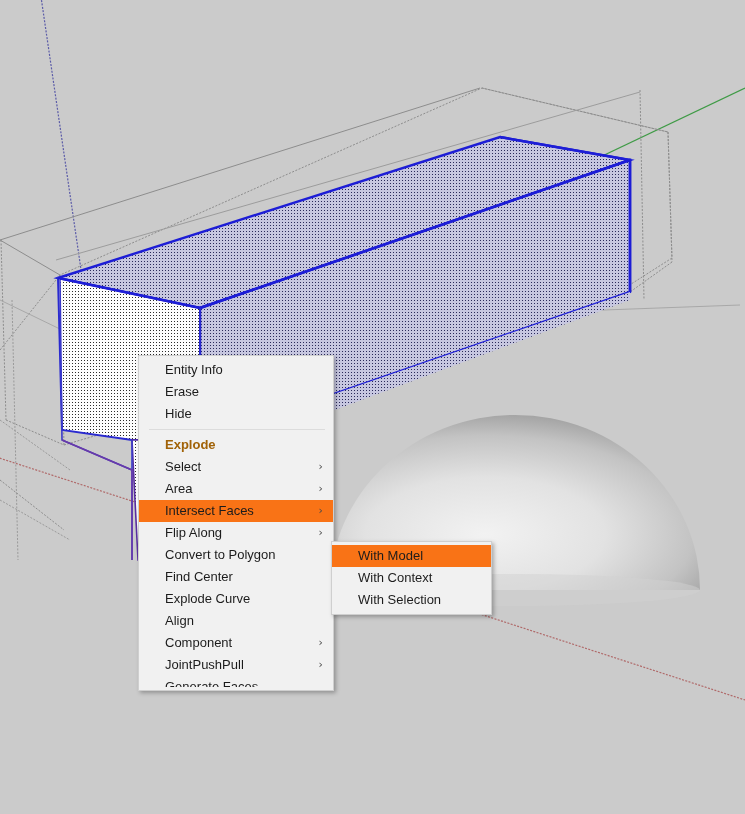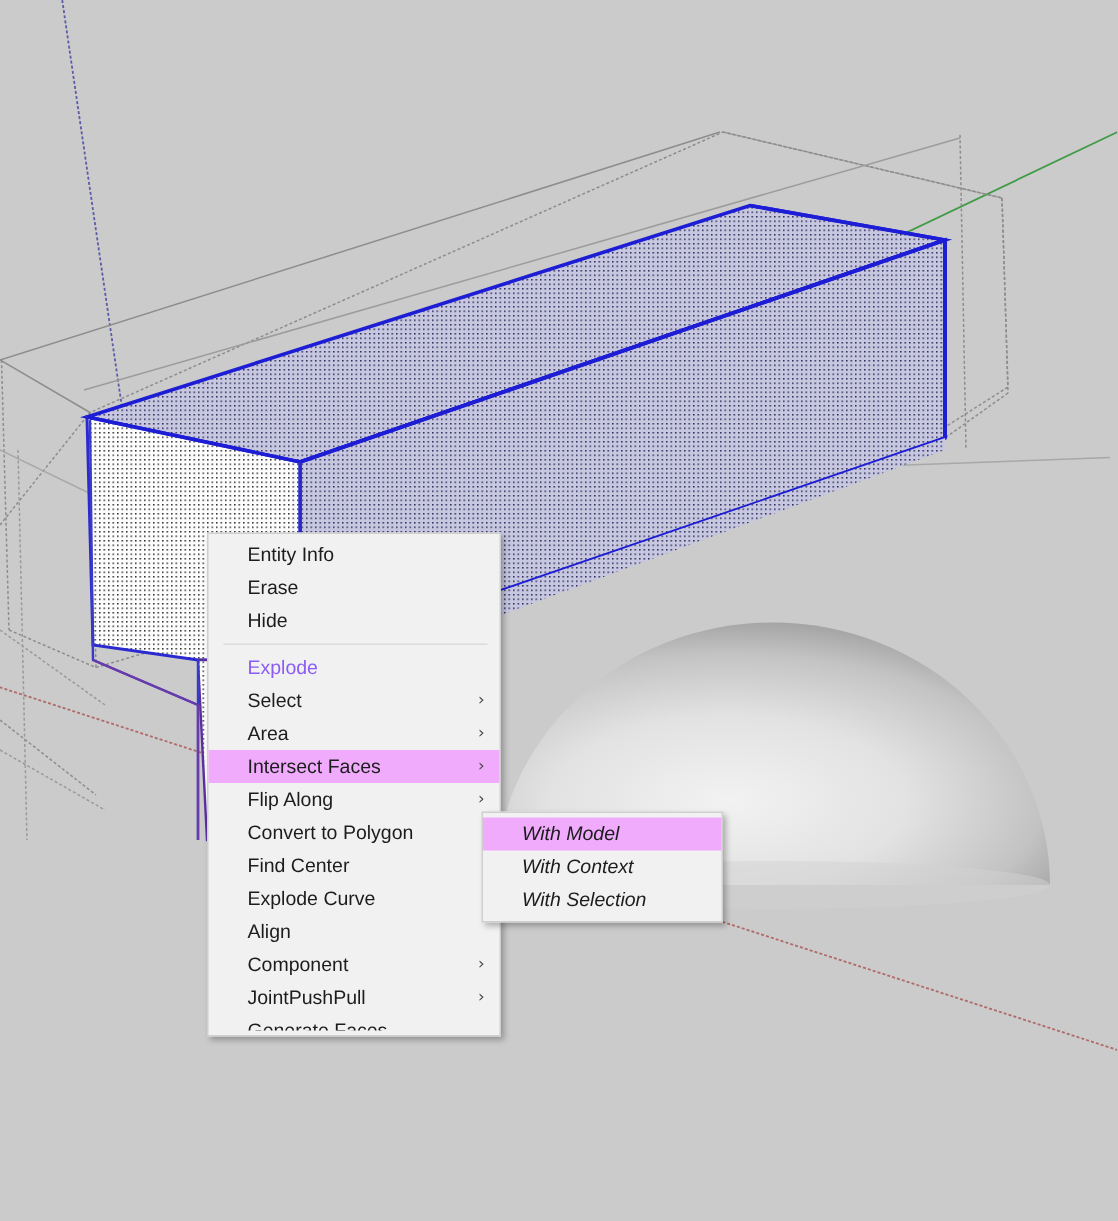--- a/index.html
+++ b/index.html
@@ -24,33 +24,33 @@
     background:#f1f1f1;
     border:1px solid #cfcfcf;
     box-shadow:2px 2px 4px rgba(0,0,0,.28);
     padding:3px 0;
     font-size:13px;
     color:#1c1c1c;
     z-index:50;
     box-sizing:border-box;
   }
   #context-menu{ left:138px; top:355px; width:196px; }
-  #submenu{ left:321px; top:541px; width:161px; z-index:60;font-style:italic;}
+  #submenu{ left:331px; top:541px; width:161px; z-index:60;}
 
   .mi{
     position:relative;
     height:22px;
     line-height:22px;
     padding:0 10px 0 26px;
     white-space:nowrap;
     cursor:default;
     display:block;
   }
-  .mi.disabled{ color:#8b5cf6; }
-  .mi.selected{ background:#f0abfc; }
+  .mi.disabled{ color:#a16207;font-weight:bold; }
+  .mi.selected{ background:#f97316; }
   .mi .arrow{
     position:absolute;right:10px;top:0;
     font-size:11px;color:#4a4a4a;line-height:22px;
     font-family:"DejaVu Sans", sans-serif;
   }
   .mi.clipped{ height:11px; line-height:22px; overflow:hidden; }
   .sep{
     height:1px;background:#dcdcdc;margin:4px 8px 4px 10px;
   }
 </style>

